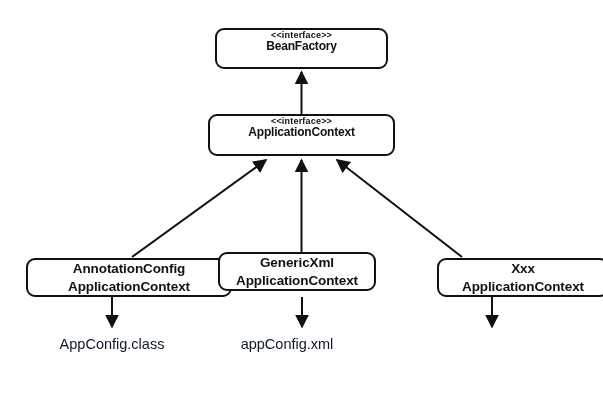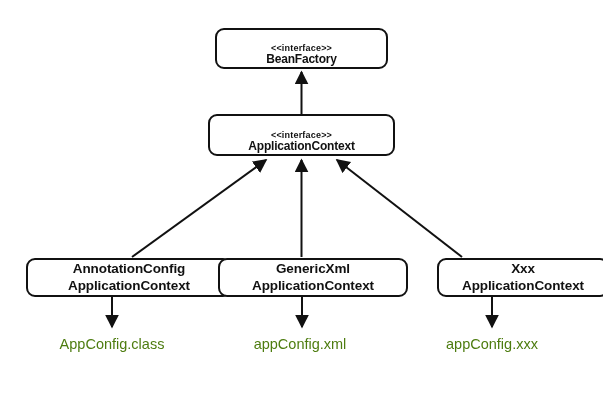--- a/index.html
+++ b/index.html
@@ -28,21 +28,21 @@
   }
   .node {
     position: absolute;
     box-sizing: border-box;
     background: #ffffff;
     border: 2px solid #111111;
     border-radius: 9px;
     display: flex;
     flex-direction: column;
     align-items: center;
-    justify-content: flex-end;
+    justify-content: flex-start;
     text-align: center;
     line-height: 1.15;
   }
   .node .stereotype {
     font-size: 9px;
     font-weight: 700;
     letter-spacing: 0.2px;
   }
   .node .name {
     font-size: 12px;
@@ -54,21 +54,21 @@
     font-weight: 600;
     line-height: 1.3;
     letter-spacing: -0.1px;
   }
   .artifact {
     position: absolute;
     width: 170px;
     text-align: center;
     font-size: 14.5px;
     font-weight: 400;
-    color: #4d7c0f;
+    color: #0f172a;
   }
 </style>
 </head>
 <body>
 
 <div class="stage">
 
   <svg class="edges" viewBox="0 0 603 400" xmlns="http://www.w3.org/2000/svg">
     <defs>
       <marker id="arrow" markerUnits="strokeWidth" markerWidth="8" markerHeight="8" refX="6.2" refY="3.5" orient="auto">
@@ -99,27 +99,26 @@
   <div class="node" style="left:208px; top:114px; width:187px; height:42px;">
     <div class="stereotype">&lt;&lt;interface&gt;&gt;</div>
     <div class="name">ApplicationContext</div>
   </div>
 
   <div class="node small" style="left:26px; top:258px; width:206px; height:39px;">
     <div class="name-line">AnnotationConfig</div>
     <div class="name-line">ApplicationContext</div>
   </div>
 
-  <div class="node small" style="left:218px; top:258px; width:190px; height:39px;">
+  <div class="node small" style="left:218px; top:252px; width:158px; height:39px;">
     <div class="name-line">GenericXml</div>
     <div class="name-line">ApplicationContext</div>
   </div>
 
   <div class="node small" style="left:405px; top:258px; width:172px; height:39px;margin-left:32px;">
     <div class="name-line">Xxx</div>
     <div class="name-line">ApplicationContext</div>
   </div>
 
   <div class="artifact" style="left:27px; top:336px;">AppConfig.class</div>
-  <div class="artifact" style="left:215px; top:336px;text-align:center;">appConfig.xml</div>
-  <div class="artifact" style="left:407px; top:336px;">appConfig.xxx</div>
+  <div class="artifact" style="left:202px; top:336px;text-align:center;">appConfig.xml</div>
 
 </div>
 
 </body></html>

